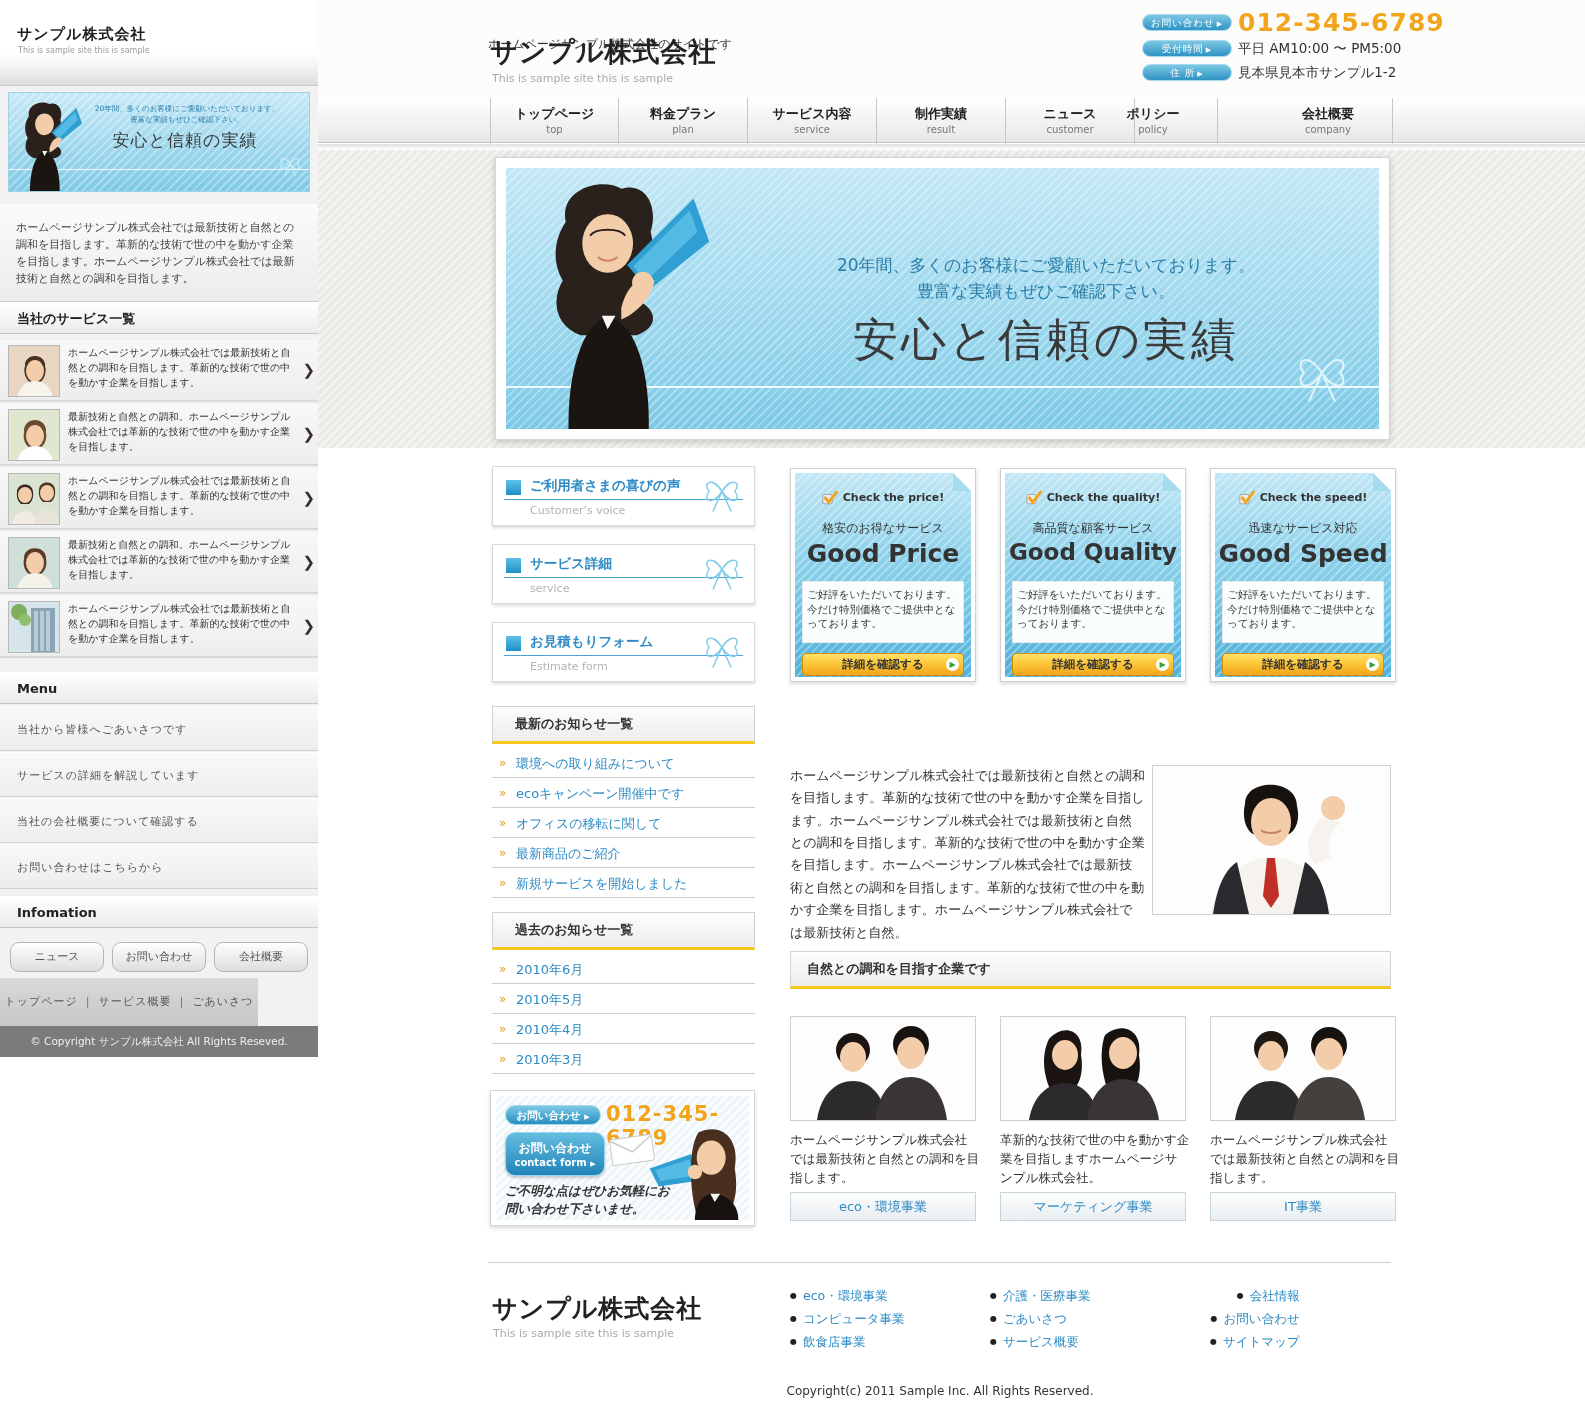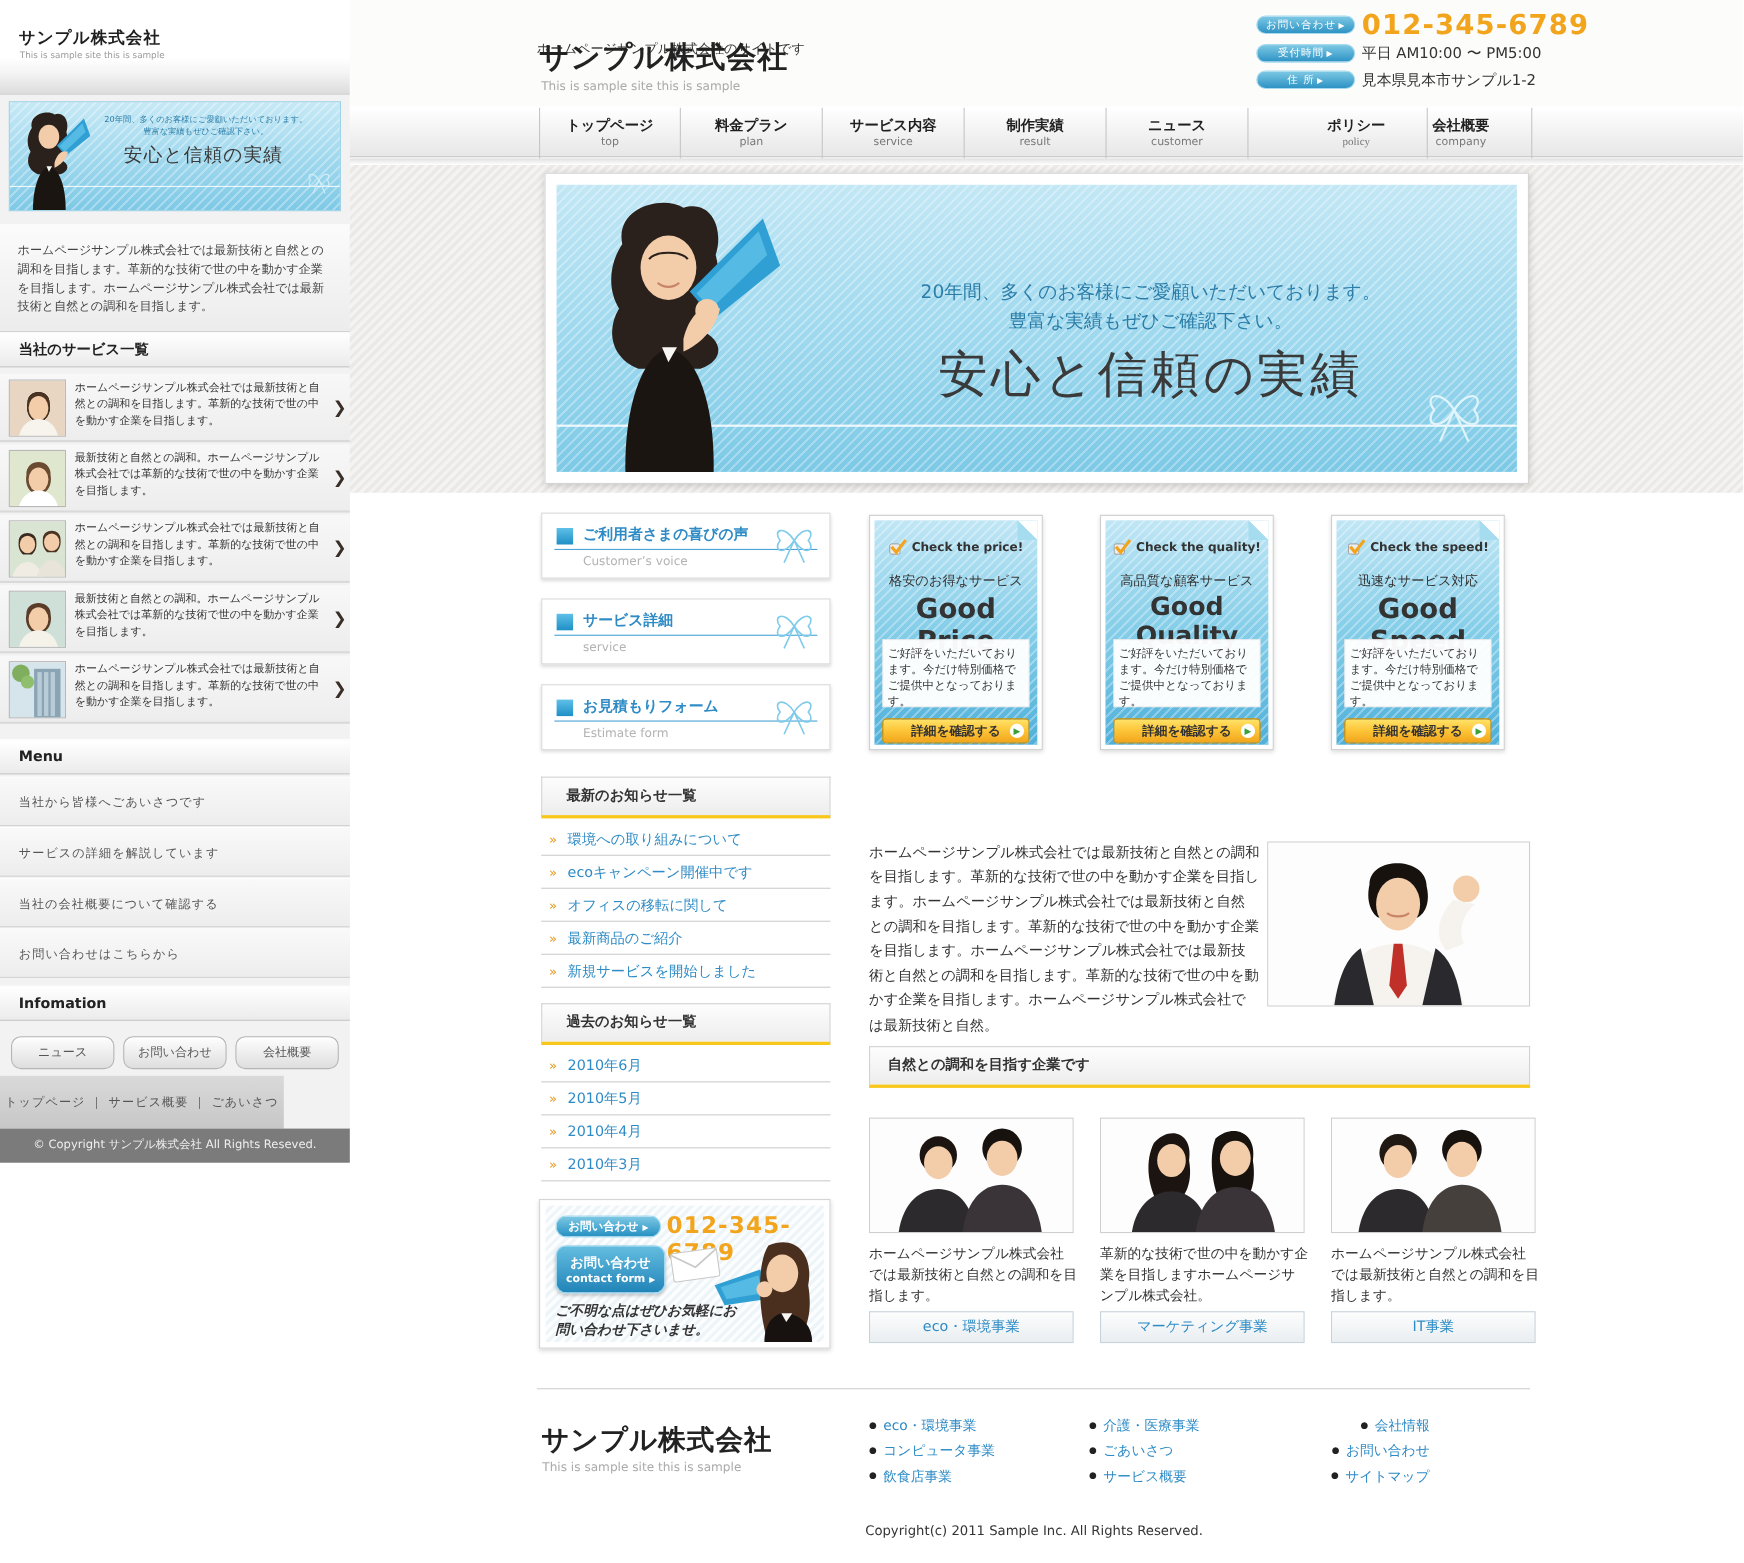--- a/index.html
+++ b/index.html
@@ -124,21 +124,21 @@
                    background:linear-gradient(#64bde0,#2184b8); border:1px solid #9ad6ef; color:#fff;
                    text-align:center; cursor:pointer; box-shadow:0 2px 3px rgba(0,0,0,.2); }
   .cpromo .cform .b1 { margin-top:7px; font-size:12px; font-weight:bold; }
   .cpromo .cform .b2 { font-size:10px; font-weight:bold; }
   .cpromo .env { position:absolute; left:114px; top:40px; transform:rotate(-8deg); }
   .cpromo .note { position:absolute; left:9px; top:86px; width:168px; font-size:12.5px; font-weight:bold;
                   color:#333; line-height:1.45;font-style:italic; }
   .cpromo .figure { position:absolute; right:0px; bottom:0px; }
 
   
-  .pcard { position:absolute; top:468px; width:158px; height:214px; background:#fff;
+  .pcard { position:absolute; top:468px; width:186px; height:214px; background:#fff;
            border:1px solid #cfcfcf; box-shadow:0 2px 4px rgba(0,0,0,.15); padding:4px; }
   .pcard-inner { position:relative; width:100%; height:100%; overflow:hidden;
                  background:linear-gradient(#c0e6f5 0%, #83cde8 50%, #4fb0da 100%); }
   .pcard .fold { position:absolute; top:0; right:0; }
   .pcard .chk { position:absolute; left:0; top:16px; width:100%; text-align:center; font-size:11px; font-weight:bold; color:#333; }
   .pcard .chk svg { vertical-align:-4px; margin-right:4px; }
   .pcard .tag { position:absolute; left:0; top:47px; width:100%; text-align:center; font-size:12px; color:#333; }
   .pcard .ttl { position:absolute; left:0; top:66px; width:100%; text-align:center; font-size:25px; font-weight:bold; color:#333; }
   .pcard .body { position:absolute; left:7px; right:7px; top:108px; height:62px; background:rgba(255,255,255,.96);
                  border:1px solid rgba(0,0,0,.07); padding:5px 4px; font-size:10.5px; line-height:1.4; color:#333; }
@@ -325,21 +325,21 @@
         <div class="l2">service</div>
     </div>
     <div class="nav-item" style="left:559px;">
       <div class="l1">制作実績</div>
         <div class="l2">result</div>
     </div>
     <div class="nav-item" style="left:688px;">
       <div class="l1">ニュース</div>
         <div class="l2">customer</div>
     </div>
-    <div class="nav-item" style="left:851px;font-family:Liberation Serif, serif;">
+    <div class="nav-item" style="left:771px;">
       <div class="l1">ポリシー</div>
         <div class="l2">policy</div>
     </div>
     <div class="nav-item" style="left:946px;">
       <div class="l1">会社概要</div>
         <div class="l2">company</div>
     </div>
   </nav>
   <div class="nav-shadow"></div>
   <div class="texture-band"></div>

